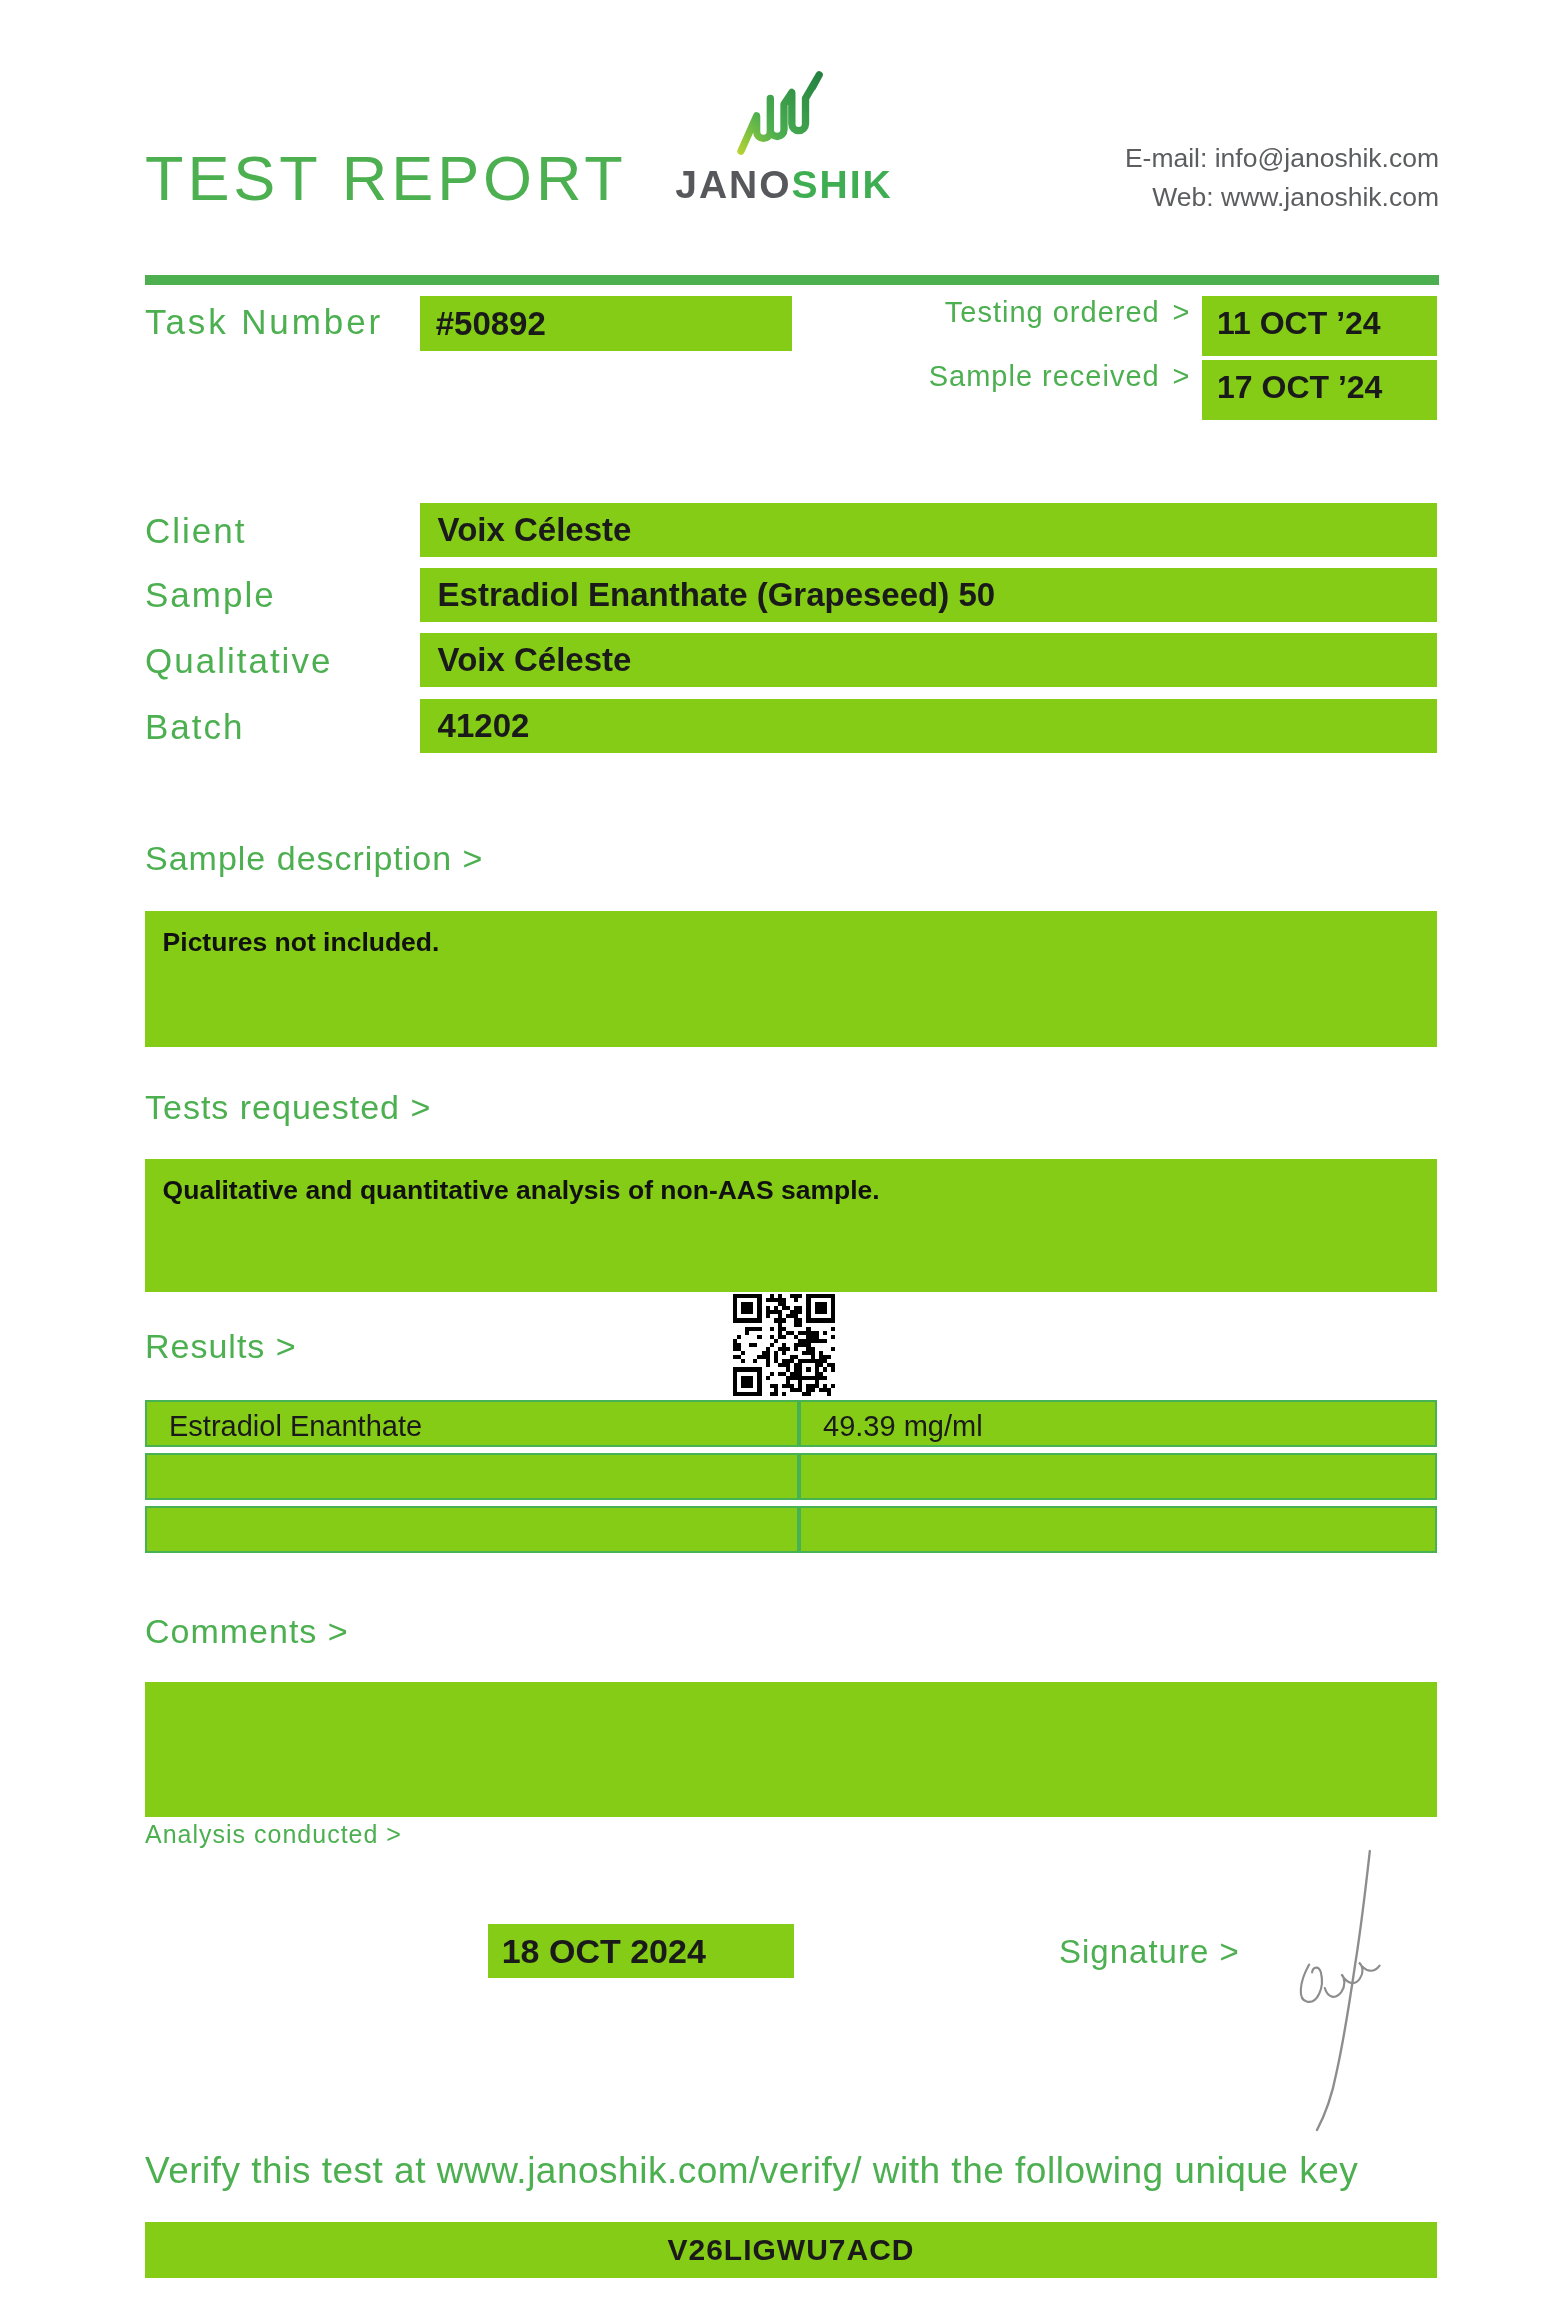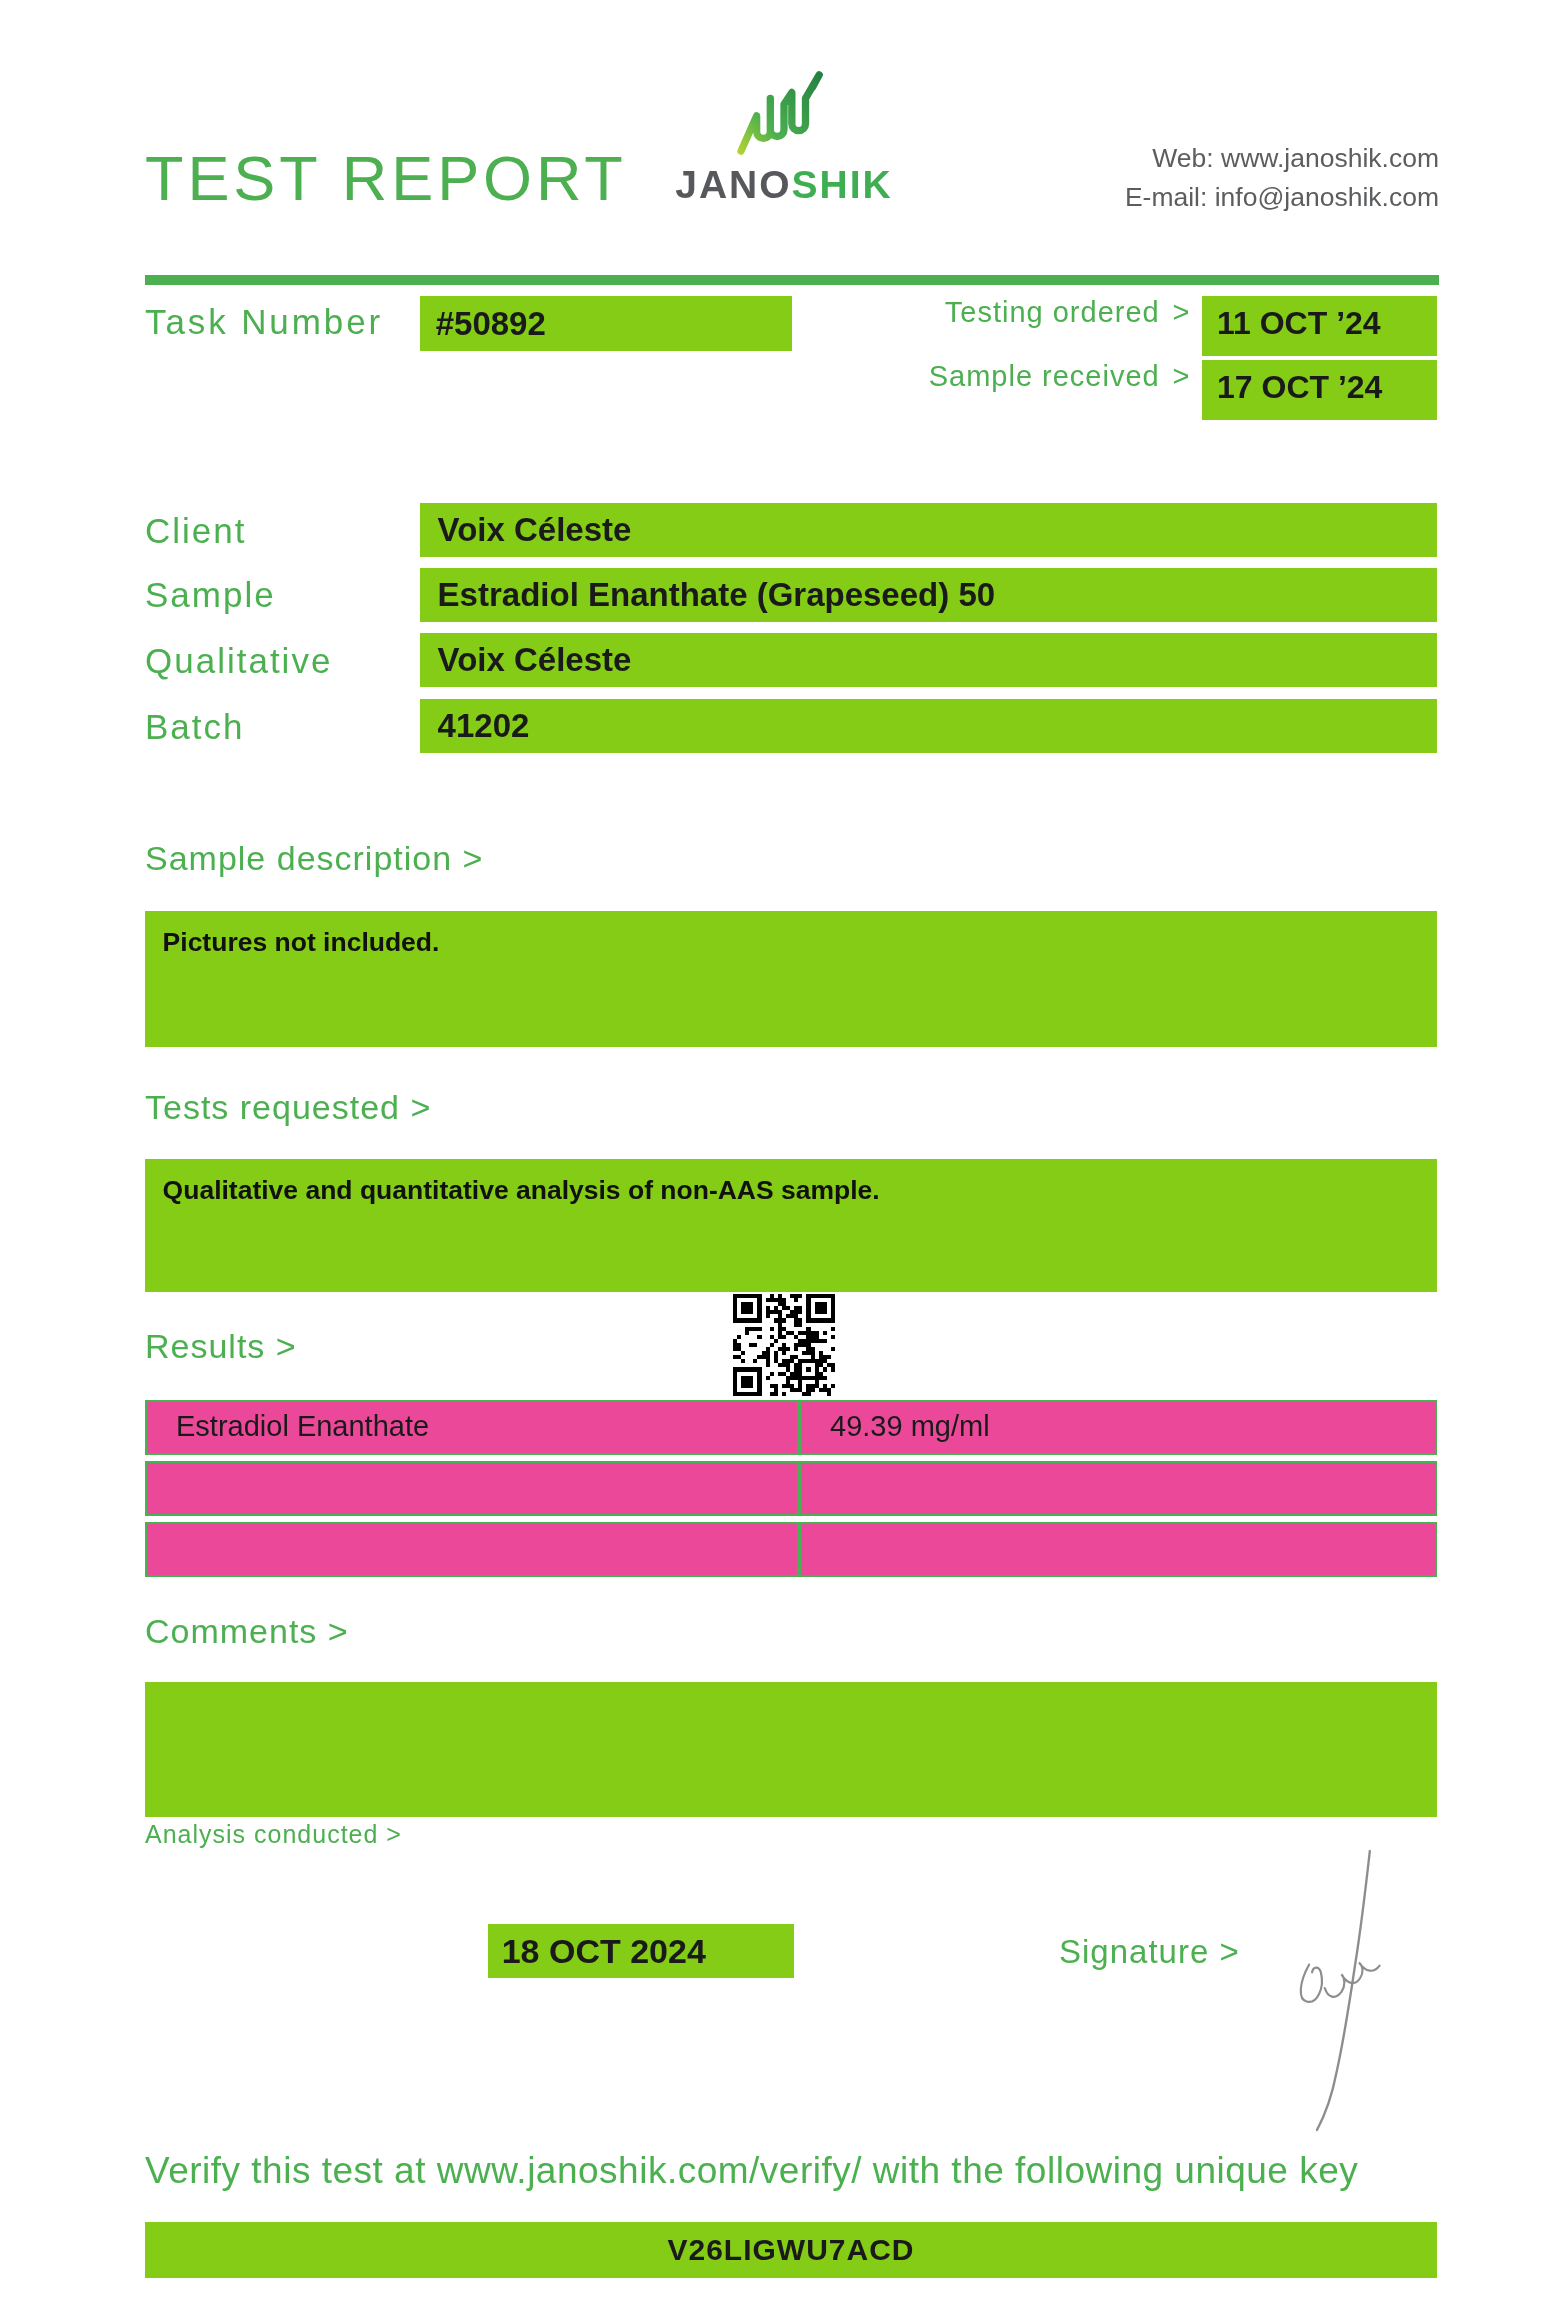--- a/index.html
+++ b/index.html
@@ -41,22 +41,22 @@
   .section-heading{position:absolute;left:145px;font-size:34px;letter-spacing:1px;color:#4caf50;white-space:nowrap;}
   .section-box{position:absolute;left:145px;width:1292px;height:136px;padding:13.7px 17.6px;
                font-size:26.5px;line-height:1.3;color:#111;}
 
   
   .qr{position:absolute;left:733px;top:1294px;width:102px;height:102px;}
 
   
   .results-table{position:absolute;left:145px;top:1400px;width:1292px;
                  display:grid;grid-template-columns:654px 638px;row-gap:5.9px;}
-  .results-table .cell{box-sizing:border-box;height:55px;border:2.9px solid #46b254;background:#ec4899;
-                       line-height:49px;font-size:29px;padding-left:29px;white-space:nowrap;overflow:hidden;}
+  .results-table .cell{box-sizing:border-box;height:47px;border:2.9px solid #46b254;background:#84cc16;
+                       line-height:49px;font-size:29px;padding-left:22px;white-space:nowrap;overflow:hidden;}
 
   
   .signature-svg{position:absolute;left:1270px;top:1847px;}
 
   
   .analysis-label{position:absolute;left:145px;top:1820px;font-size:25px;letter-spacing:1px;}
   .analysis-box{position:absolute;left:488px;top:1924px;width:306px;height:54px;
                 line-height:54px;font-size:34px;padding-left:13.7px;white-space:nowrap;}
   .sign-label{position:absolute;left:1059px;top:1933px;font-size:33px;letter-spacing:1px;}
   .verify-text{position:absolute;left:145px;top:2150px;width:1304px;font-size:37px;
@@ -81,22 +81,22 @@
         </linearGradient>
       </defs>
       <path d="M6,84 L22,48 L22,64 a7,7 0 0 0 14,0 L36,30 L36,62 a7,7 0 0 0 14,0 L50,36 L58,24 L58,56 a7,7 0 0 0 14,0 L72,30 L86,6 L79,19" stroke="url(#lg)" stroke-width="7.5" stroke-linecap="round" stroke-linejoin="round"></path>
     </svg>
     <div class="logo-word">
       <span class="gray">JANO</span><span class="green">SHIK</span>
     </div>
   </div>
 
   <div class="contact">
+    <div>E-mail: info@janoshik.com</div>
     <div>Web: www.janoshik.com</div>
-    <div>E-mail: info@janoshik.com</div>
   </div>
 
   <div class="rule"></div>
 
   <div class="task-label glabel">Task Number</div>
   <div class="task-box gbox">#50892</div>
 
   <div class="date-row" style="top:296px;">
     <span class="lbl glabel">Testing ordered</span>
     <span class="arrow glabel">&gt;</span>

